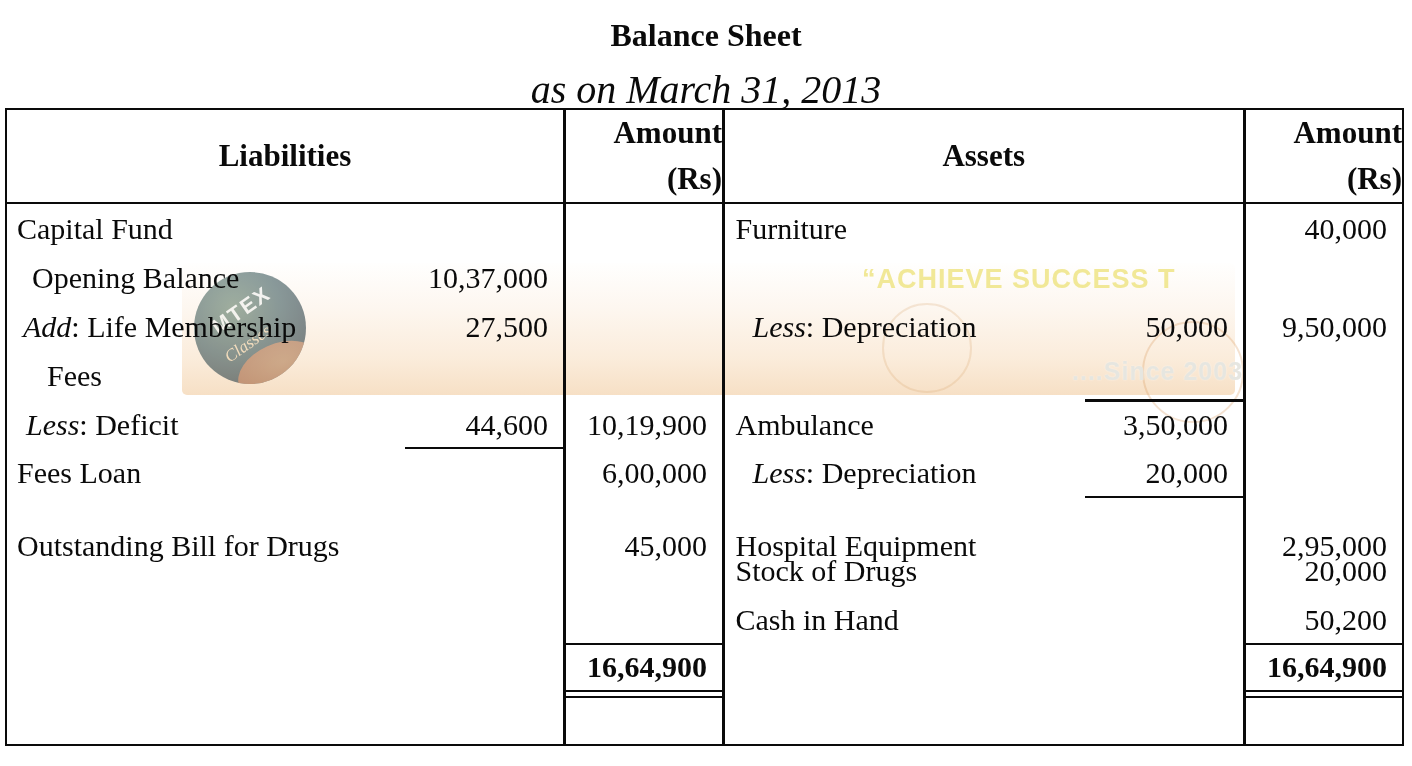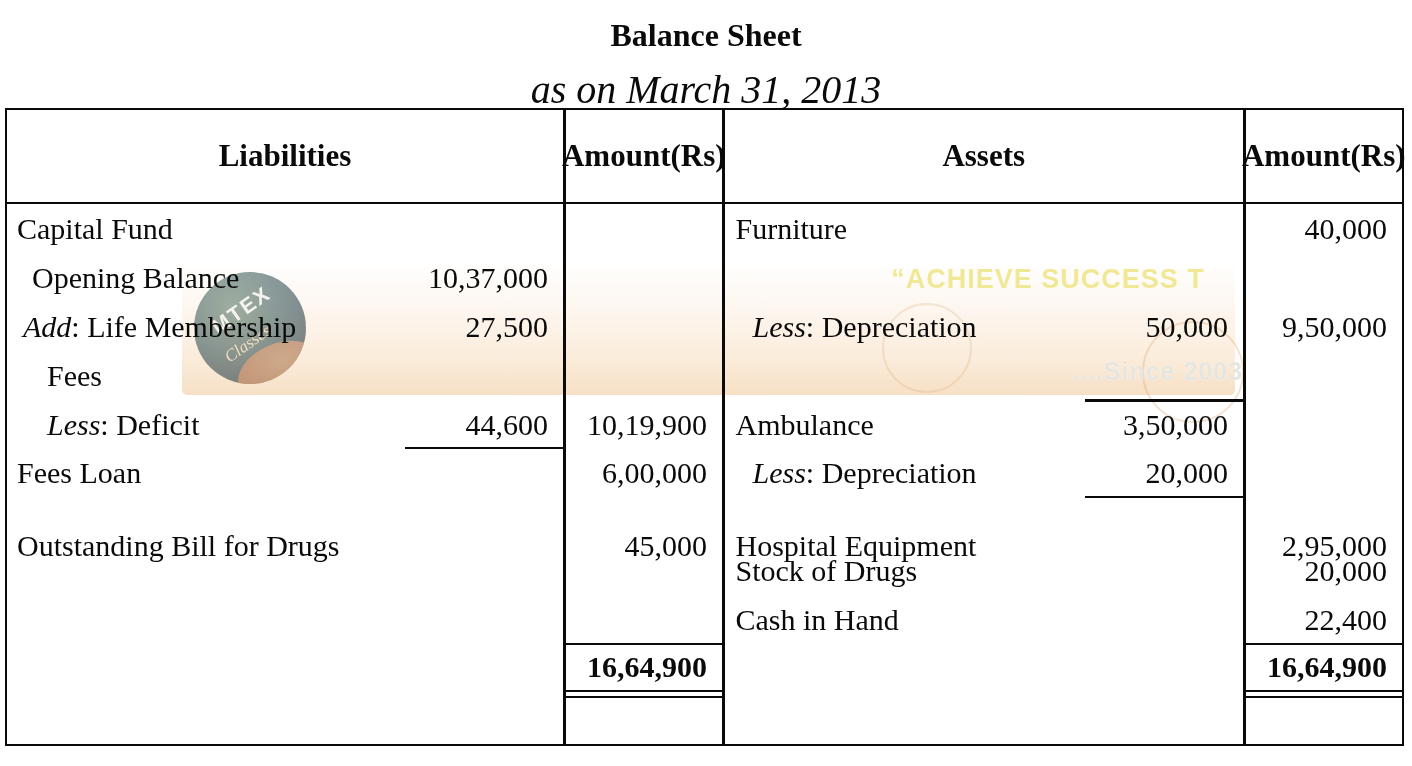--- a/index.html
+++ b/index.html
@@ -59,21 +59,21 @@
     position:absolute;left:372px;top:266px;height:110px;
     font-style:italic;font-weight:bold;font-size:97px;line-height:104px;
     letter-spacing:3px;white-space:nowrap;
     color:rgba(199,148,146,0.38);
     text-shadow:2px 2px 3px rgba(255,255,255,0.85), -1px -1px 2px rgba(186,115,105,0.28);
   }
   .wm-tagline{
     position:absolute;left:862px;top:264px;width:372px;height:30px;
     overflow:hidden;white-space:nowrap;
     font-family:"Liberation Sans",sans-serif;font-weight:bold;font-size:27px;
-    letter-spacing:1px;color:rgba(240,230,140,0.9);text-align:center;
+    letter-spacing:1px;color:rgba(240,230,140,0.9);
   }
   .wm-since{
     position:absolute;left:1072px;top:357px;
     font-family:"Liberation Sans",sans-serif;font-weight:bold;font-size:25px;
     letter-spacing:1px;color:rgba(229,229,223,0.95);
     text-shadow:0 0 2px rgba(255,255,255,0.6);
   }
 
   
   .tbl{
@@ -89,21 +89,21 @@
   .c-amt1{left:558.5px;width:156.5px;}
   .c-assets{left:717.5px;width:518.5px;}
   .c-amt2{left:1238.5px;width:156.5px;}
 
   .header{
     position:absolute;left:0;top:0;width:100%;height:92px;
     border-bottom:2.5px solid #0a0a0a;
     font-weight:bold;font-size:31px;
   }
   .hcell{justify-content:center;}
-  .hcell.two-line{flex-direction:row;line-height:46px;}
+  .hcell.two-line{flex-direction:column;line-height:46px;align-items:flex-end;}
 
   .row{position:absolute;left:0;width:100%;height:48.9px;}
   .label{white-space:nowrap;box-sizing:border-box;}
   .pre{font-style:italic;}
   .inner{position:absolute;right:15px;white-space:nowrap;}
   .amt{justify-content:flex-end;padding-right:15px;white-space:nowrap;}
 
   .total-row{position:absolute;left:0;top:535px;width:100%;height:44.5px;font-weight:bold;}
 
   .hrule{position:absolute;height:2.5px;background:#0a0a0a;}
@@ -217,21 +217,21 @@
         <span class="label" style="padding-left: 11px;"><i class="pre"></i><span class="lab"></span></span>
         <span class="inner"></span>
       </div>
       <div class="cell c-amt2 amt">
             <span class="val"></span>
           </div>
     </div>
 
     <div class="row" style="top: 290.1px;">
       <div class="cell c-liab liab">
-        <span class="label" style="padding-left: 40px;"><i class="pre">Less</i><span class="lab">: Deficit</span></span>
+        <span class="label" style="padding-left: 19px;"><i class="pre">Less</i><span class="lab">: Deficit</span></span>
         <span class="inner">44,600</span>
       </div>
       <div class="cell c-amt1 amt">
             <span class="val">10,19,900</span>
           </div>
       <div class="cell c-assets assets">
         <span class="label" style="padding-left: 11px;"><i class="pre"></i><span class="lab">Ambulance</span></span>
         <span class="inner">3,50,000</span>
       </div>
       <div class="cell c-amt2 amt">
@@ -293,21 +293,21 @@
         <span class="inner"></span>
       </div>
       <div class="cell c-amt1 amt">
             <span class="val"></span>
           </div>
       <div class="cell c-assets assets">
         <span class="label" style="padding-left: 11px;"><i class="pre"></i><span class="lab">Cash in Hand</span></span>
         <span class="inner"></span>
       </div>
       <div class="cell c-amt2 amt">
-            <span class="val">22,400</span>
+            <span class="val">50,200</span>
           </div>
     </div>
   </div>
 
     <div class="total-row">
       <div class="cell c-amt1 amt">16,64,900</div>
       <div class="cell c-amt2 amt">16,64,900</div>
     </div>
 
     <div class="hrule ln-top-l"></div>

